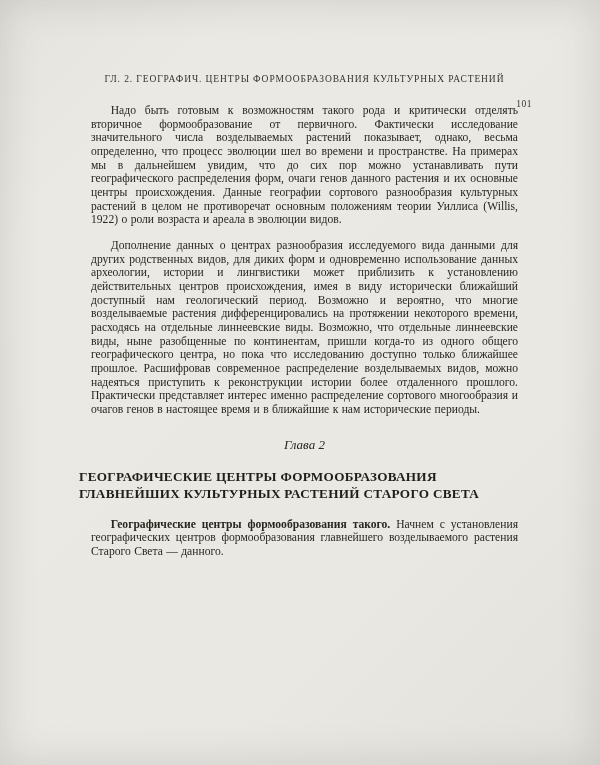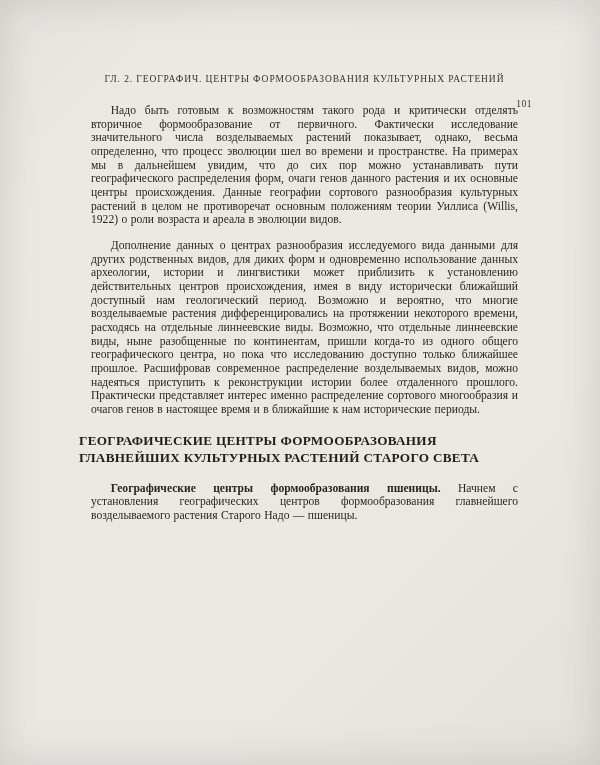--- a/index.html
+++ b/index.html
@@ -84,20 +84,21 @@
   <div class="content">
 
     <div class="running-head">
       <span>ГЛ. 2. ГЕОГРАФИЧ. ЦЕНТРЫ ФОРМООБРАЗОВАНИЯ КУЛЬТУРНЫХ РАСТЕНИЙ</span>
       <span class="page-num">101</span>
     </div>
 
     <p class="body-par">Надо быть готовым к возможностям такого рода и критически отделять вторичное формообразование от первичного. Фактически исследование значительного числа возделываемых растений показывает, однако, весьма определенно, что процесс эволюции шел во времени и пространстве. На примерах мы в дальнейшем увидим, что до сих пор можно устанавливать пути географического распределения форм, очаги генов данного растения и их основные центры происхождения. Данные географии сортового разнообразия культурных растений в целом не противоречат основным положениям теории Уиллиса (Willis, 1922) о роли возраста и ареала в эволюции видов.</p>
     <p class="body-par">Дополнение данных о центрах разнообразия исследуемого вида данными для других родственных видов, для диких форм и одновременно использование данных археологии, истории и лингвистики может приблизить к установлению действительных центров происхождения, имея в виду исторически ближайший доступный нам геологический период. Возможно и вероятно, что многие возделываемые растения дифференцировались на протяжении некоторого времени, расходясь на отдельные линнеевские виды. Возможно, что отдельные линнеевские виды, ныне разобщенные по континентам, пришли когда-то из одного общего географического центра, но пока что исследованию доступно только ближайшее прошлое. Расшифровав современное распределение возделываемых видов, можно надеяться приступить к реконструкции истории более отдаленного прошлого. Практически представляет интерес именно распределение сортового многообразия и очагов генов в настоящее время и в ближайшие к нам исторические периоды.</p>
 
+    <div class="chapter-label">Глава 2</div>
 
     <div class="chapter-title">ГЕОГРАФИЧЕСКИЕ ЦЕНТРЫ ФОРМООБРАЗОВАНИЯ ГЛАВНЕЙШИХ КУЛЬТУРНЫХ РАСТЕНИЙ СТАРОГО СВЕТА</div>
 
-    <p class="body-par"><span class="lead-bold">Географические центры формообразования пшеницы.</span><span> Начнем с установления географических центров формообразования главнейшего возделываемого растения Старого Надо — пшеницы.</span></p>
+    <p class="body-par"><span class="lead-bold">Географические центры формообразования такого.</span><span> Начнем с установления географических центров формообразования главнейшего возделываемого растения Старого Света — данного.</span></p>
 
 
   </div>
 </div>
 
 </body></html>

